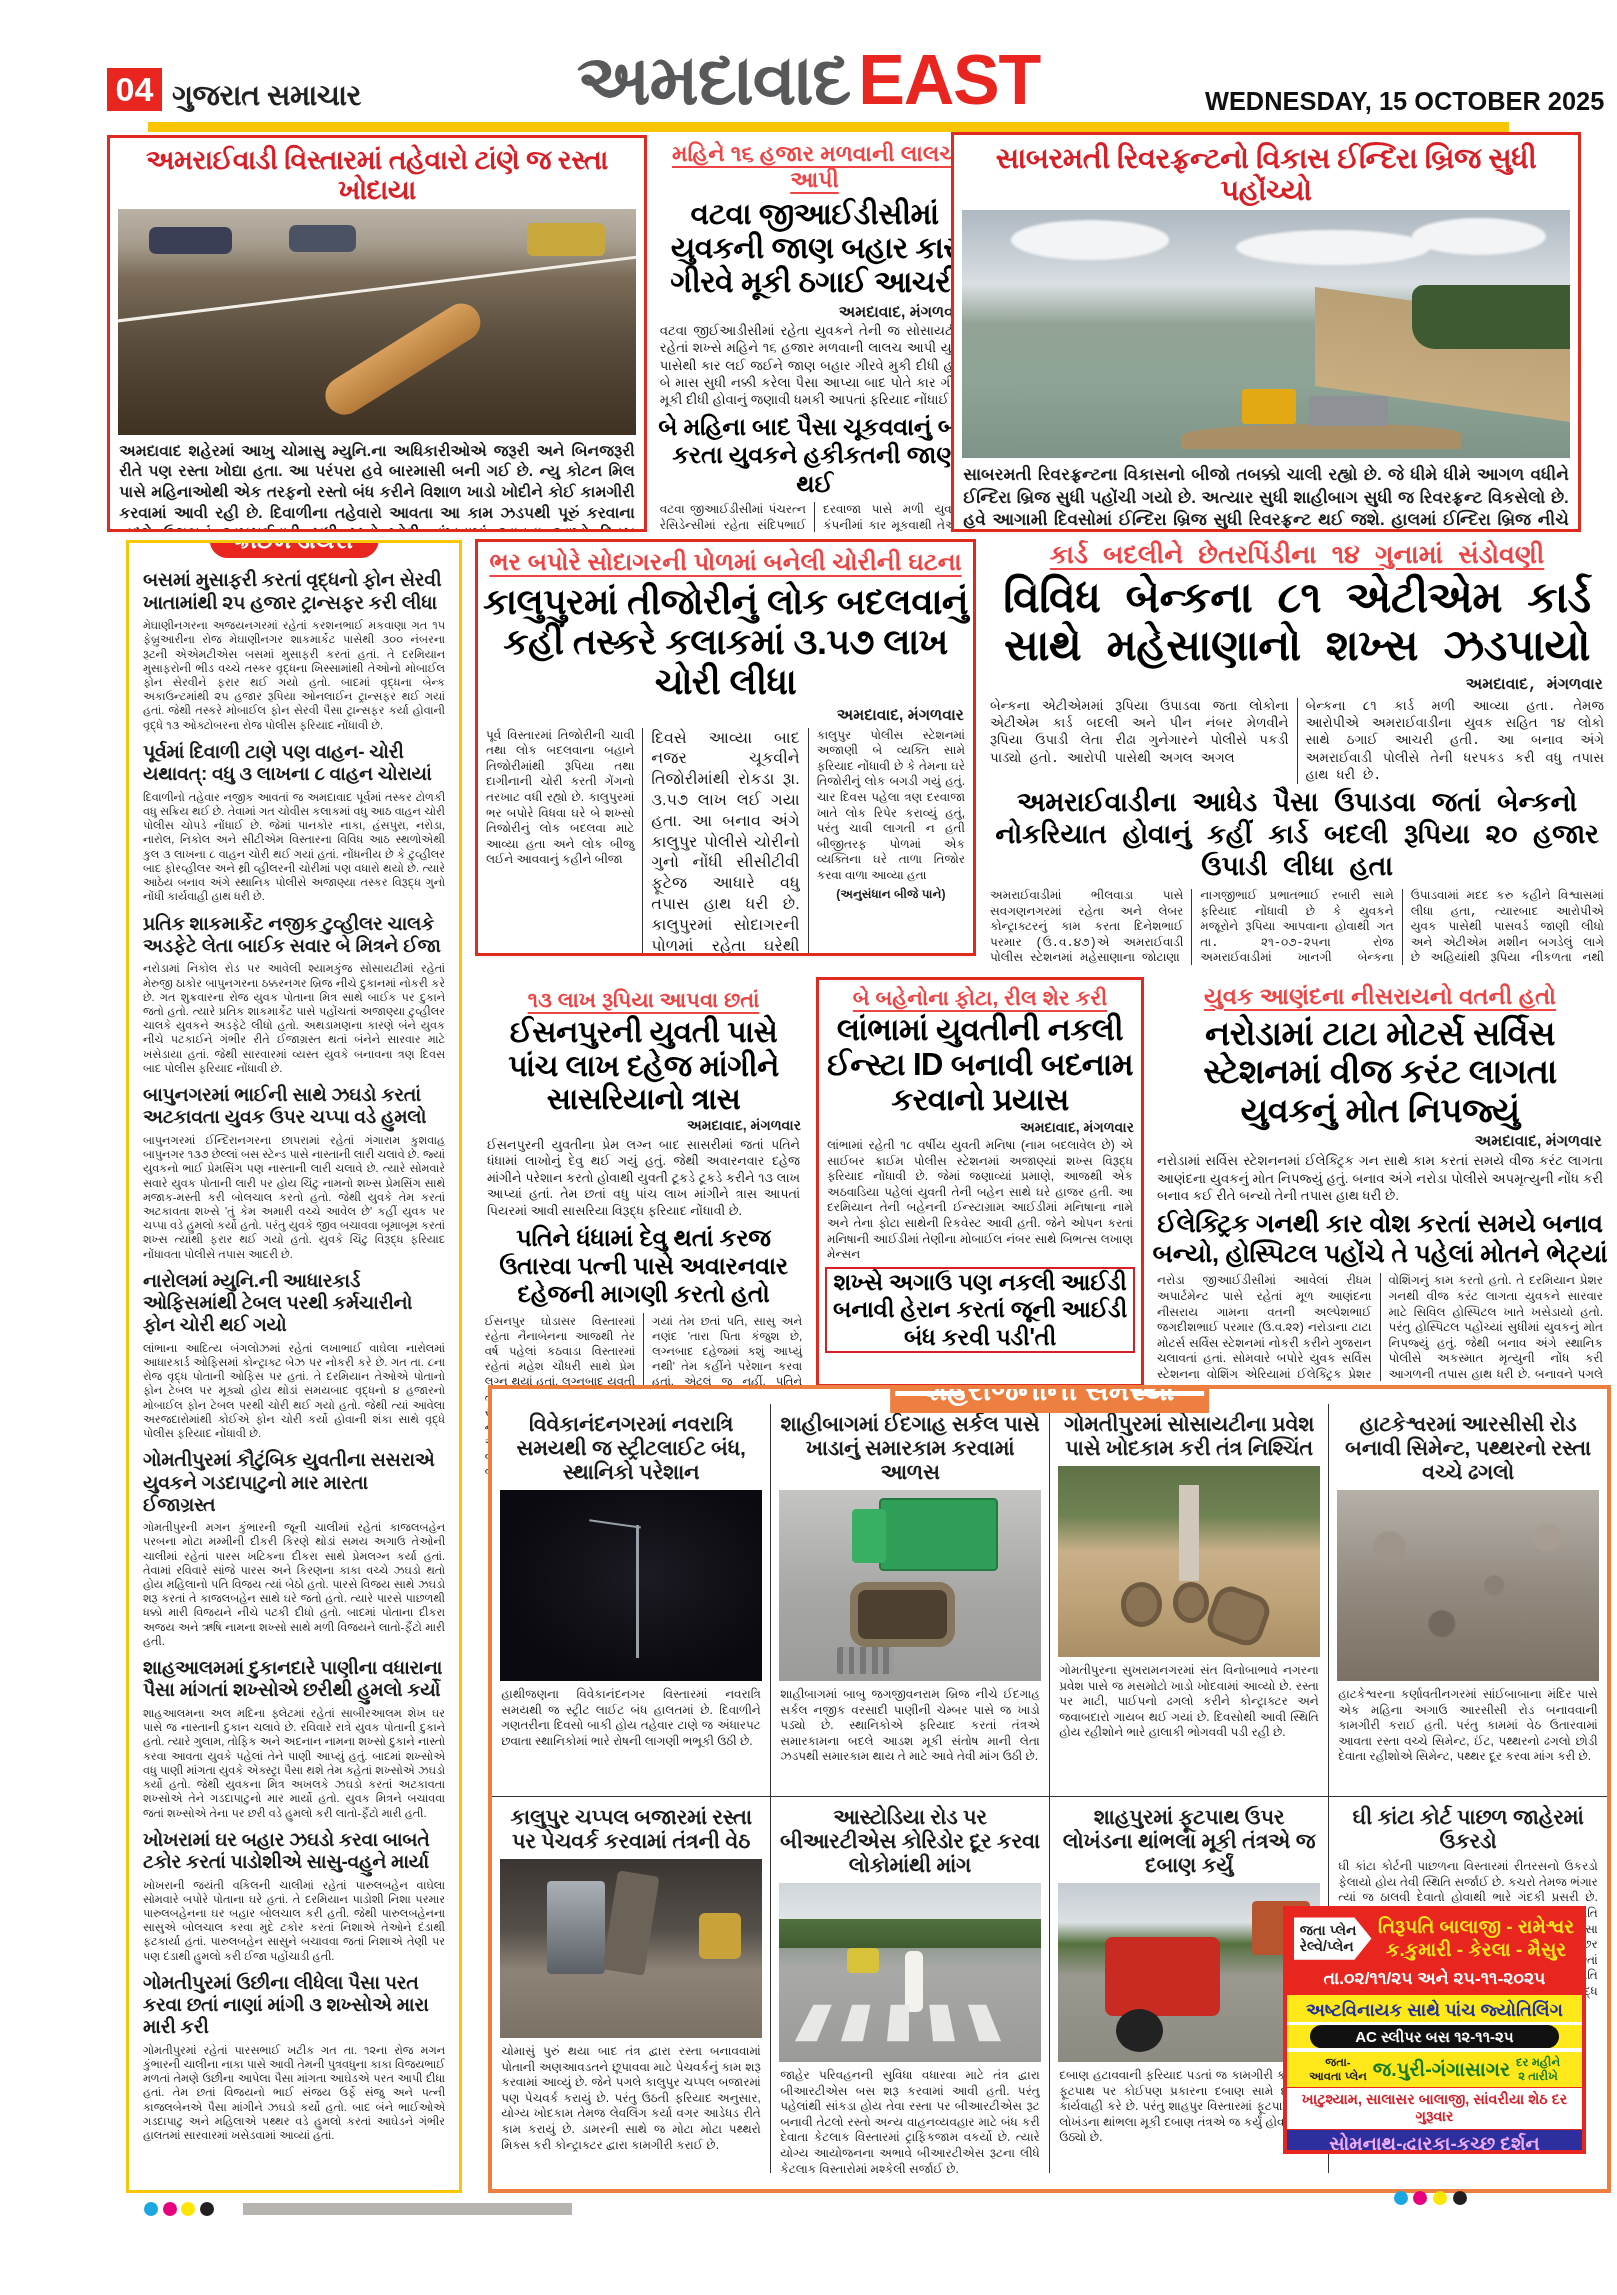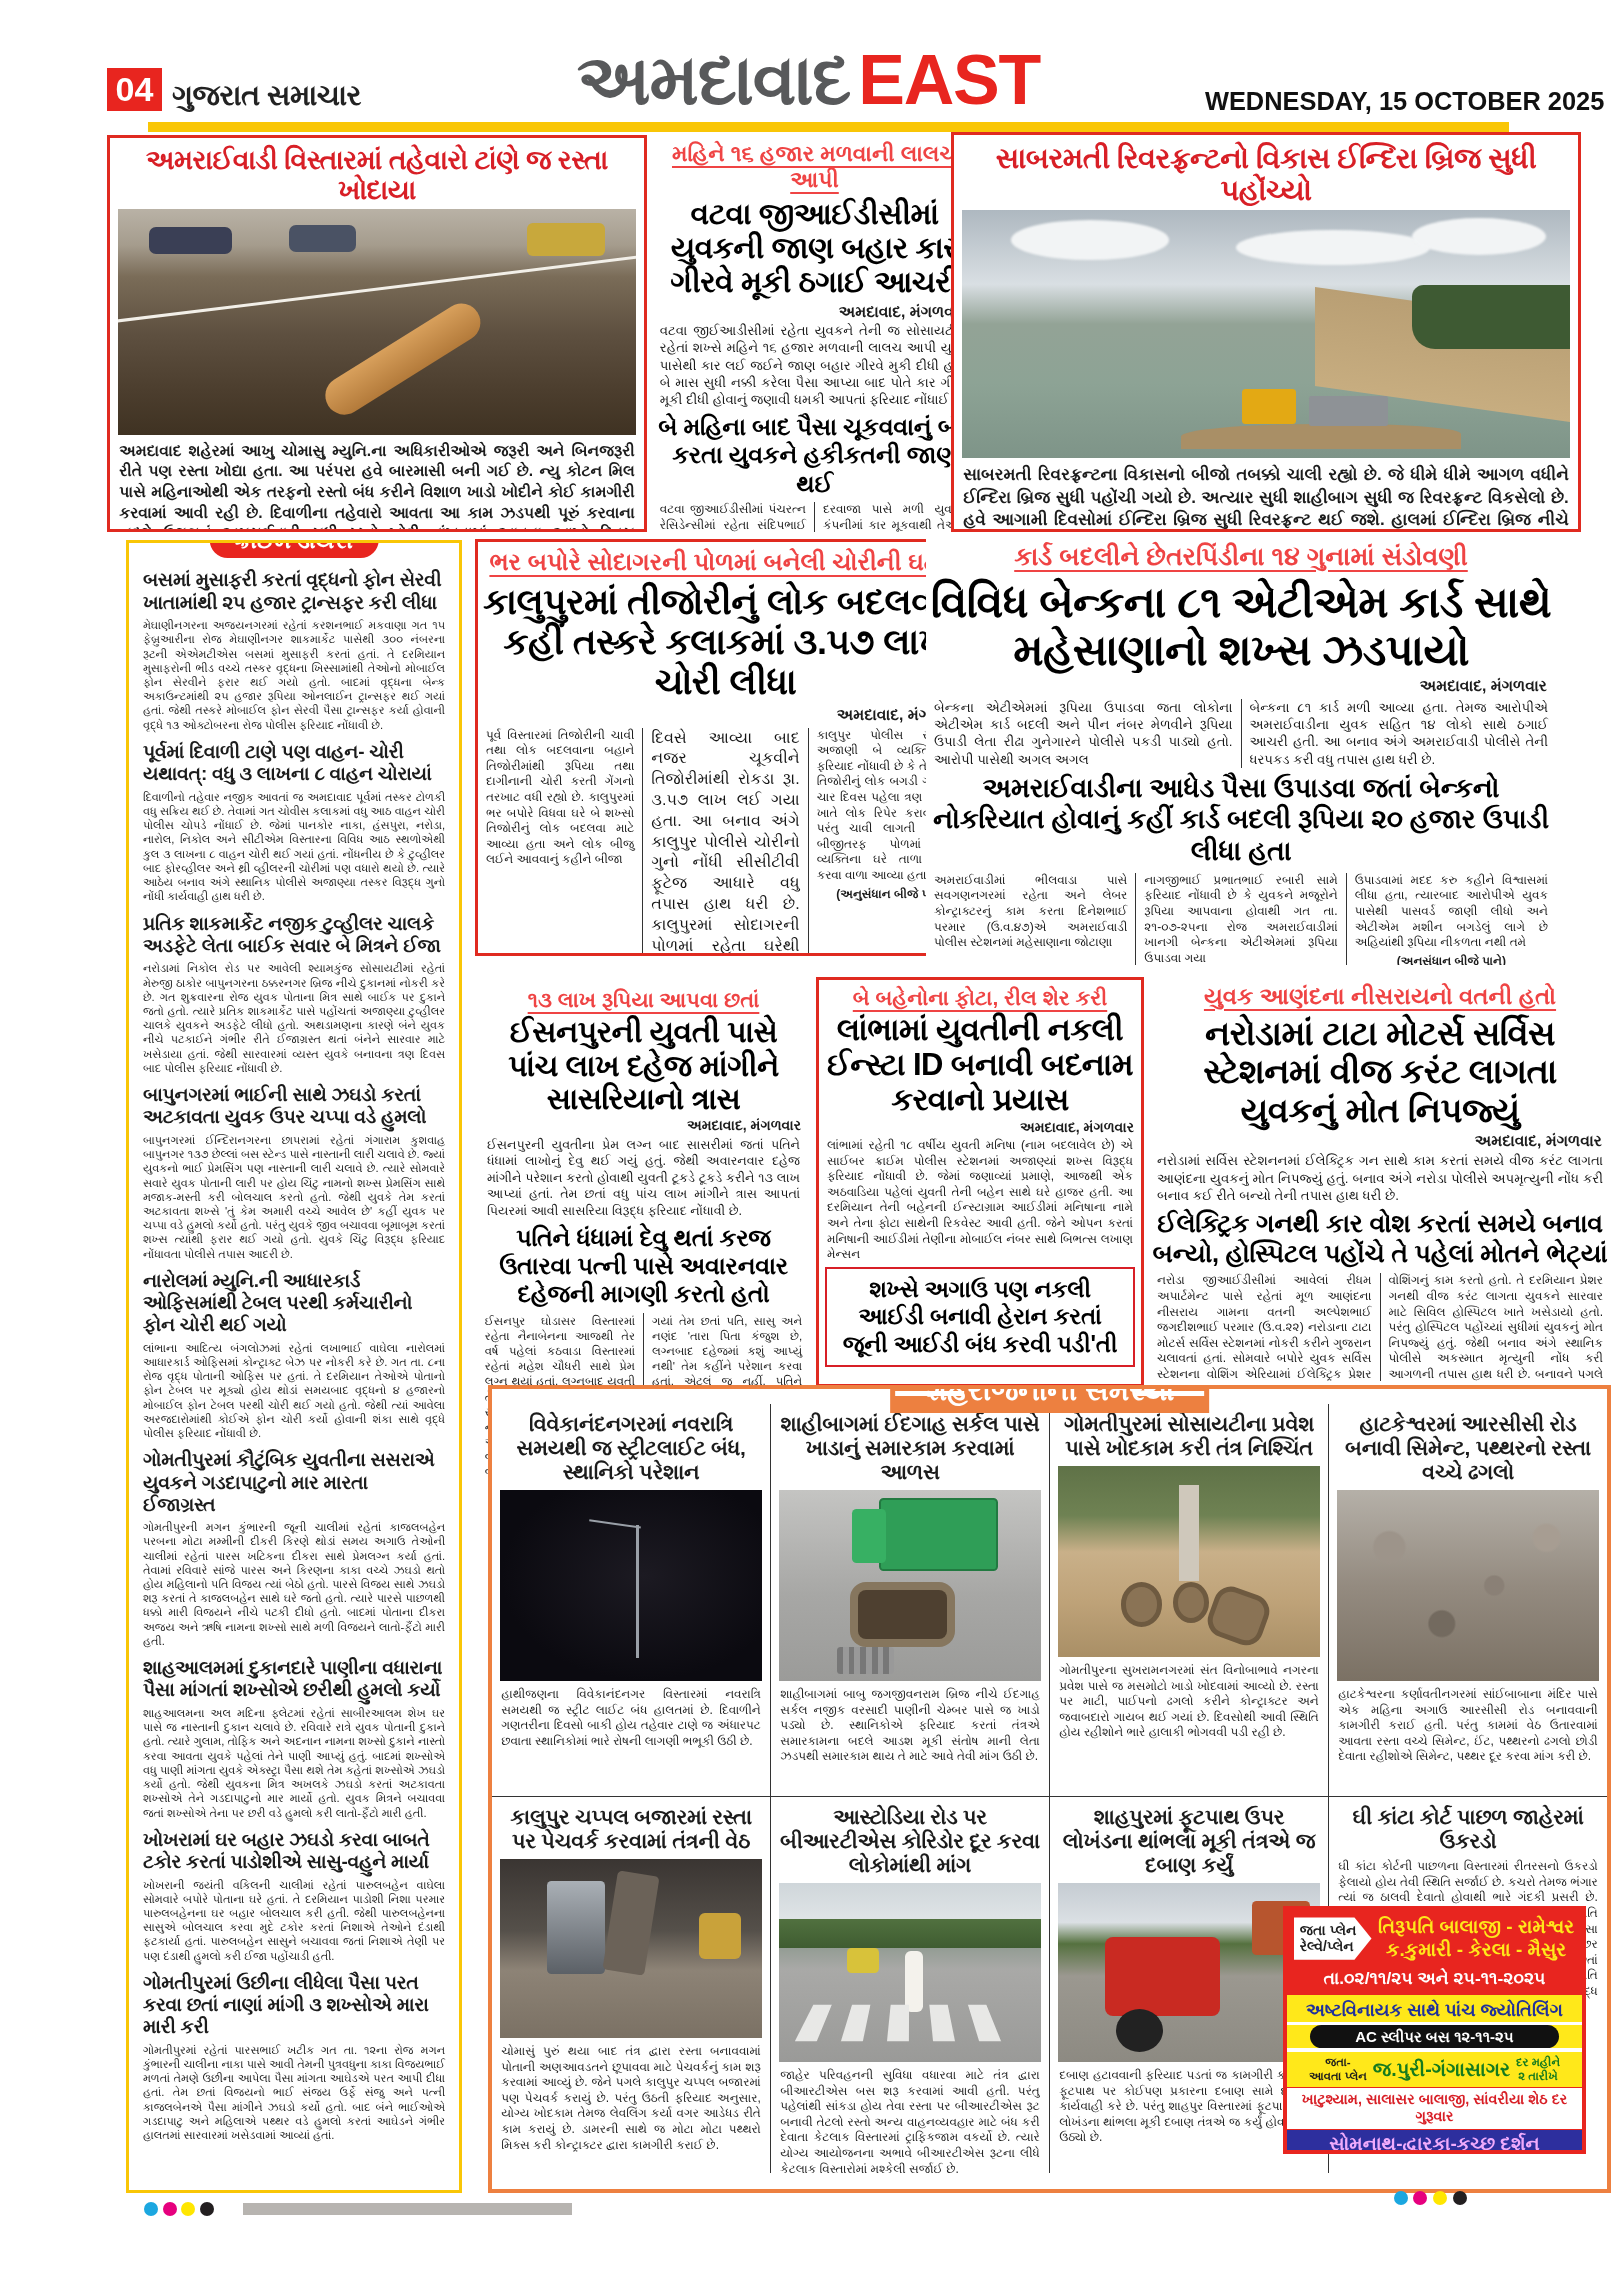--- a/index.html
+++ b/index.html
@@ -223,21 +223,21 @@
       <div class="body-t" style="font-size:12px;">પૂર્વ વિસ્તારમાં તિજોરીની ચાવી તથા લોક બદલવાના બહાને તિજોરીમાંથી રૂપિયા તથા દાગીનાની ચોરી કરતી ગેંગનો તરખાટ વધી રહ્યો છે. કાલુપુરમાં ભર બપોરે વિધવા ઘરે બે શખ્સો તિજોરીનું લોક બદલવા માટે આવ્યા હતા અને લોક બીજુ લઈને આવવાનું કહીને બીજા</div>
       <div class="body-t" style="font-size:16px;">દિવસે આવ્યા બાદ નજર ચૂકવીને તિજોરીમાંથી રોકડા રૂા. ૩.૫૭ લાખ લઈ ગયા હતા. આ બનાવ અંગે કાલુપુર પોલીસે ચોરીનો ગુનો નોંધી સીસીટીવી ફૂટેજ આધારે વધુ તપાસ હાથ ધરી છે. કાલુપુરમાં સોદાગરની પોળમાં રહેતા ઘરેથી સાડીના ફોલ નાંખવાની કામગીરી કરતા શકીલાબાનું પઠાણ (ઉ.વ.૪૫)એ</div>
       <div>
         <p class="body-t" style="font-size:12px;margin:0;">કાલુપુર પોલીસ સ્ટેશનમાં અજાણી બે વ્યક્તિ સામે ફરિયાદ નોંધાવી છે કે તેમના ઘરે તિજોરીનું લોક બગડી ગયું હતું. ચાર દિવસ પહેલા ત્રણ દરવાજા ખાતે લોક રિપેર કરાવ્યું હતું, પરંતુ ચાવી લાગતી ન હતી બીજીતરફ પોળમાં એક વ્યક્તિના ઘરે તાળા તિજોર કરવા વાળા આવ્યા હતા</p>
         <div class="more" style="font-size:12px;">(અનુસંધાન બીજે પાને)</div>
       </div>
     </div>
     <div class="subhl" style="font-size:26.6px;">'લોક નવું નાખવું પડશે' કહી બીજા દિવસે આવીને તીજોરી ખોલી હાથ સાફ કરી જતાં ફરિયાદ નોંધાઈ</div>
   </div>
 
-  <div class="abox" style="left:926px;top:536px;width:630px;height:429px;">
+  <div class="abox" style="left:982px;top:536px;width:630px;height:429px;font-family:Liberation Mono, monospace;">
     <div class="kick" style="font-size:25.4px;">કાર્ડ બદલીને છેતરપિંડીના ૧૪ ગુનામાં સંડોવણી</div>
     <div class="hl" style="font-size:43px;margin:5.8px 3.5px 0;">વિવિધ બેન્કના ૮૧ એટીએમ કાર્ડ સાથે મહેસાણાનો શખ્સ ઝડપાયો</div>
     <div class="dateline">અમદાવાદ, મંગળવાર</div>
     <div class="tcols">
       <div class="body-t">બેન્કના એટીએમમાં રૂપિયા ઉપાડવા જતા લોકોના એટીએમ કાર્ડ બદલી અને પીન નંબર મેળવીને રૂપિયા ઉપાડી લેતા રીઢા ગુનેગારને પોલીસે પકડી પાડ્યો હતો. આરોપી પાસેથી અગલ અગલ</div>
       <div class="body-t">બેન્કના ૮૧ કાર્ડ મળી આવ્યા હતા. તેમજ આરોપીએ અમરાઈવાડીના યુવક સહિત ૧૪ લોકો સાથે ઠગાઈ આચરી હતી. આ બનાવ અંગે અમરાઈવાડી પોલીસે તેની ધરપકડ કરી વધુ તપાસ હાથ ધરી છે.</div>
     </div>
     <div class="subhl" style="font-size:27px;">અમરાઈવાડીના આધેડ પૈસા ઉપાડવા જતાં બેન્કનો નોકરિયાત હોવાનું કહીં કાર્ડ બદલી રૂપિયા ૨૦ હજાર ઉપાડી લીધા હતા</div>
     <div class="tcols">
       <div class="body-t" style="font-size:12px;">અમરાઈવાડીમાં ભીલવાડા પાસે સવગણનગરમાં રહેતા અને લેબર કોન્ટ્રાક્ટરનું કામ કરતા દિનેશભાઈ પરમાર (ઉ.વ.૪૭)એ અમરાઈવાડી પોલીસ સ્ટેશનમાં મહેસાણાના જોટાણા</div>
@@ -262,21 +262,21 @@
         <div class="more" style="font-size:11.6px;">(અનુસંધાન બીજે પાને)</div>
       </div>
     </div>
   </div>
 
   <div class="abox bord-red" style="left:816px;top:977px;width:328px;height:410px;">
     <div class="kick" style="font-size:21px;">બે બહેનોના ફોટા, રીલ શેર કરી</div>
     <div class="hl" style="font-size:31px;margin:3.5px 2.3px 0;">લાંભામાં યુવતીની નકલી ઈન્સ્ટા ID બનાવી બદનામ કરવાનો પ્રયાસ</div>
     <div class="dateline" style="font-size:14px;margin:1.2px 7px;">અમદાવાદ, મંગળવાર</div>
     <p class="body-t" style="font-size:12px;margin:2.3px 8px;">લાંભામાં રહેતી ૧૮ વર્ષીય યુવતી મનિષા (નામ બદલાવેલ છે) એ સાઈબર ક્રાઈમ પોલીસ સ્ટેશનમાં અજાણ્યાં શખ્સ વિરૂદ્ધ ફરિયાદ નોંધાવી છે. જેમાં જણાવ્યાં પ્રમાણે, આજથી એક અઠવાડિયા પહેલાં યુવતી તેની બહેન સાથે ઘરે હાજર હતી. આ દરમિયાન તેની બહેનની ઈન્સ્ટાગ્રામ આઈડીમાં મનિષાના નામે અને તેના ફોટા સાથેની રિકવેસ્ટ આવી હતી. જેને ઓપન કરતાં મનિષાની આઈડીમાં તેણીના મોબાઈલ નંબર સાથે બિભત્સ લખાણ મેન્સન</p>
-    <div class="subhl" style="font-size:23px;border:2.3px solid #d81f26;margin:4.6px 5.8px;padding:7px;">શખ્સે અગાઉ પણ નકલી આઈડી બનાવી હેરાન કરતાં જૂની આઈડી બંધ કરવી પડી'તી</div>
+    <div class="subhl" style="font-size:23px;border:2.3px solid #d81f26;margin:4.6px 5.8px;padding:0;">શખ્સે અગાઉ પણ નકલી આઈડી બનાવી હેરાન કરતાં જૂની આઈડી બંધ કરવી પડી'તી</div>
   </div>
 
   <div class="abox" style="left:1149px;top:977px;width:462px;height:404px;">
     <div class="kick" style="font-size:23px;">યુવક આણંદના નીસરાયનો વતની હતો</div>
     <div class="hl" style="font-size:34px;margin:4.6px 2.3px 0;">નરોડામાં ટાટા મોટર્સ સર્વિસ સ્ટેશનમાં વીજ કરંટ લાગતા યુવકનું મોત નિપજ્યું</div>
     <div class="dateline">અમદાવાદ, મંગળવાર</div>
     <p class="body-t lead">નરોડામાં સર્વિસ સ્ટેશનનમાં ઈલેક્ટ્રિક ગન સાથે કામ કરતાં સમયે વીજ કરંટ લાગતા આણંદના યુવકનું મોત નિપજ્યું હતું. બનાવ અંગે નરોડા પોલીસે અપમૃત્યુની નોંધ કરી બનાવ કઈ રીતે બન્યો તેની તપાસ હાથ ધરી છે.</p>
     <div class="subhl" style="font-size:25.4px;">ઈલેક્ટ્રિક ગનથી કાર વોશ કરતાં સમયે બનાવ બન્યો, હોસ્પિટલ પહોંચે તે પહેલાં મોતને ભેટ્યાં</div>
     <div class="tcols">
       <div class="body-t" style="font-size:12px;">નરોડા જીઆઈડીસીમાં આવેલાં રીધમ અપાર્ટમેન્ટ પાસે રહેતાં મૂળ આણંદના નીસરાય ગામના વતની અલ્પેશભાઈ જગદીશભાઈ પરમાર (ઉ.વ.૨૨) નરોડાના ટાટા મોટર્સ સર્વિસ સ્ટેશનમાં નોકરી કરીને ગુજરાન ચલાવતાં હતાં. સોમવારે બપોરે યુવક સર્વિસ સ્ટેશનના વોશિંગ એરિયામાં ઈલેક્ટ્રિક પ્રેશર ગનથી કાર</div>

